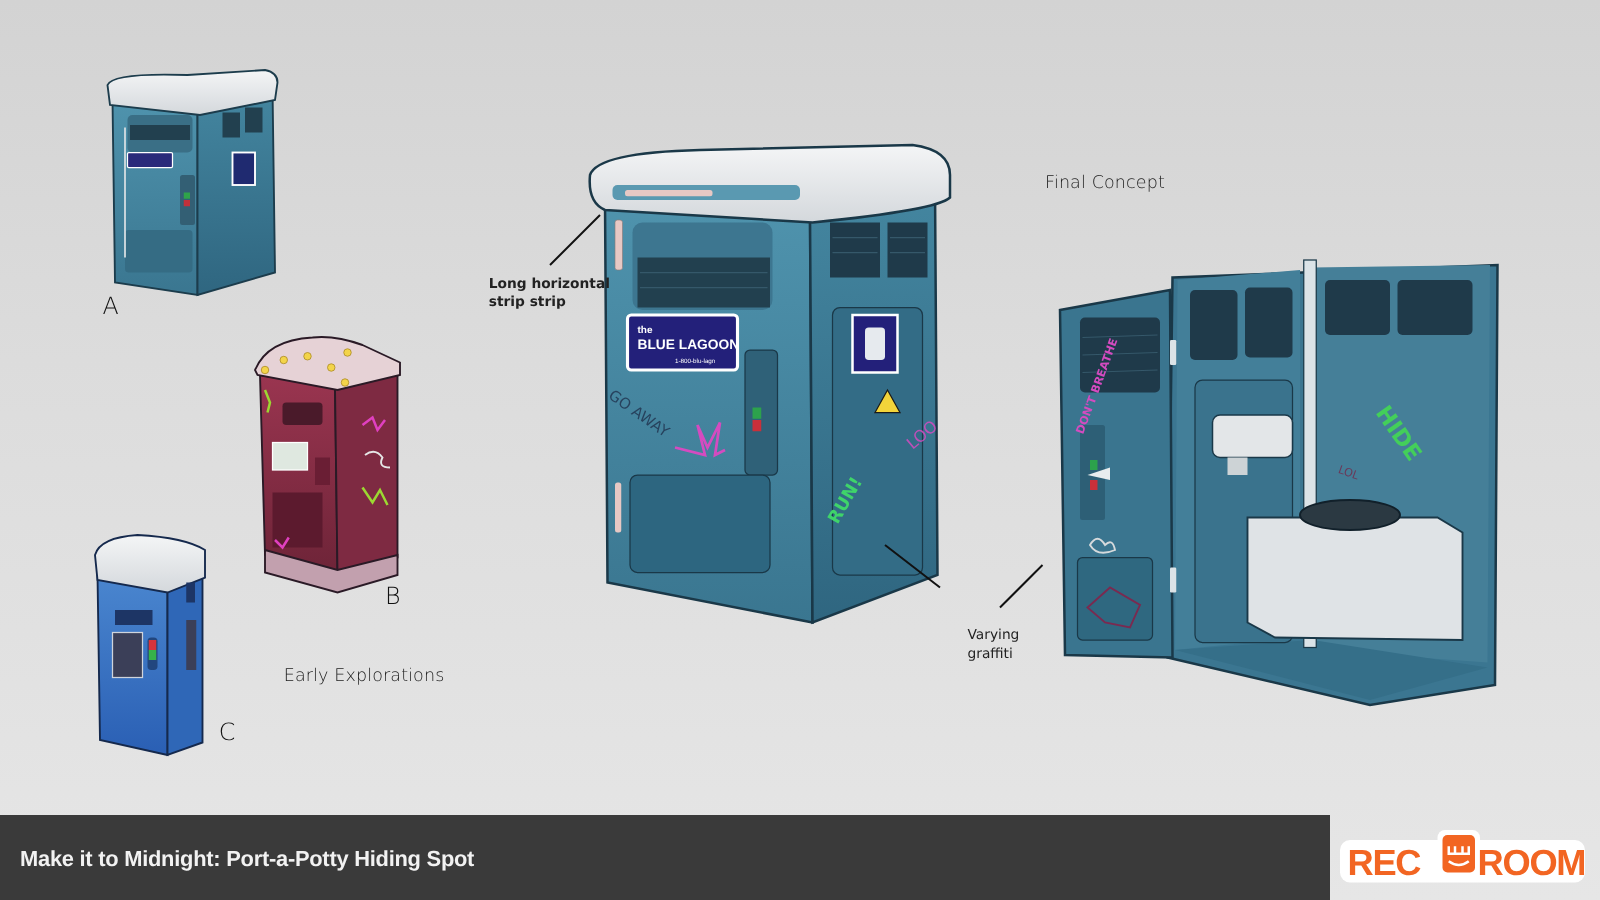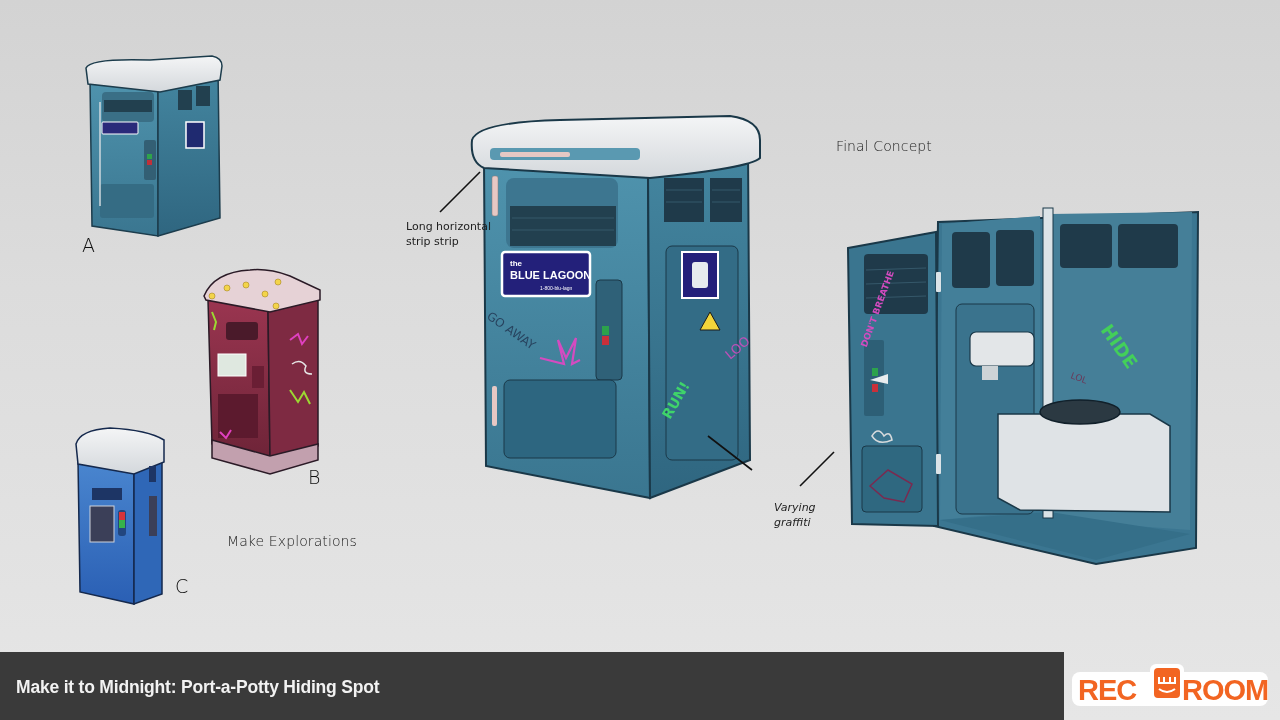--- a/index.html
+++ b/index.html
@@ -188,28 +188,28 @@
 
     <line x1="440" y1="212" x2="480" y2="172" stroke="#111" stroke-width="1.6"></line>
     <line x1="708" y1="436" x2="752" y2="470" stroke="#111" stroke-width="1.6"></line>
     <line x1="800" y1="486" x2="834" y2="452" stroke="#111" stroke-width="1.6"></line>
   </svg>
 
   <div class="label letter" style="left:82px; top:234px;">A</div>
   <div class="label letter" style="left:308px; top:466px;">B</div>
   <div class="label letter" style="left:175px; top:575px;">C</div>
 
-  <div class="label section-title" style="left:227px; top:533px;">Make Explorations</div>
+  <div class="label section-title" style="left:227px; top:533px;">Early Explorations</div>
   <div class="label section-title" style="left:836px; top:138px;">Final Concept</div>
 
-  <div class="label annot" style="left:406px; top:219px;">
+  <div class="label annot" style="left:391px; top:219px;font-weight:bold;">
     <div>Long horizontal</div>
     <div>strip strip</div>
   </div>
-  <div class="label annot" style="left:774px; top:500px;font-style:italic;">
+  <div class="label annot" style="left:774px; top:500px;">
     <div>Varying</div>
     <div>graffiti</div>
   </div>
 </div>
 
 <div class="footer">
   <div class="footer-title">Make it to Midnight: Port-a-Potty Hiding Spot</div>
 </div>
 
 <svg class="logo" viewBox="0 0 196 46">

